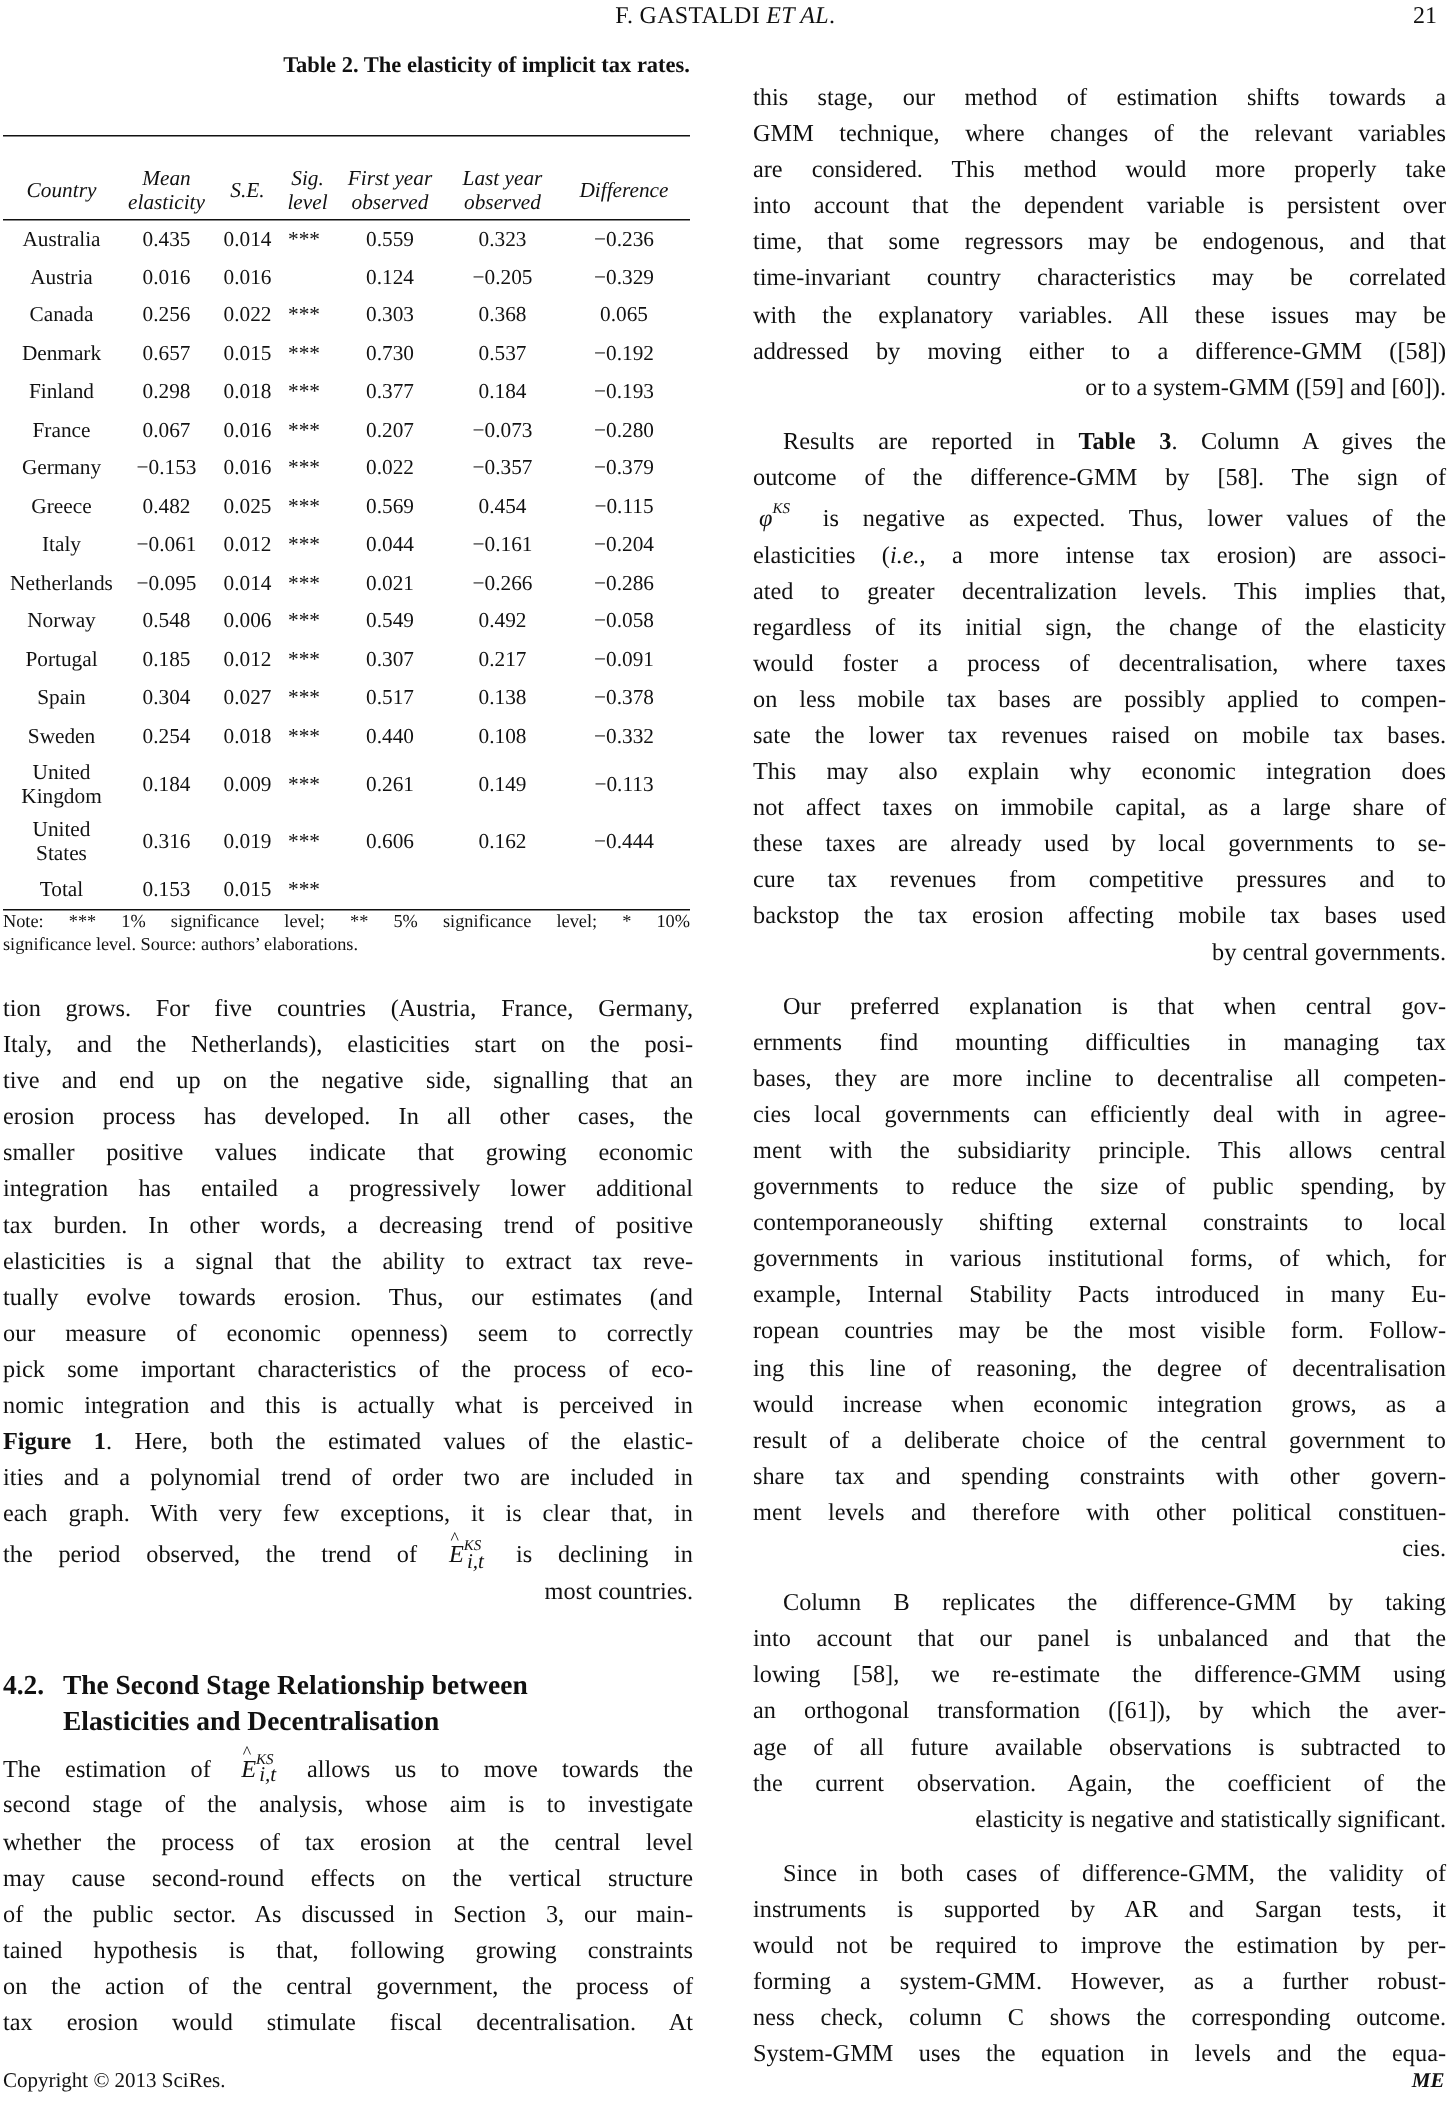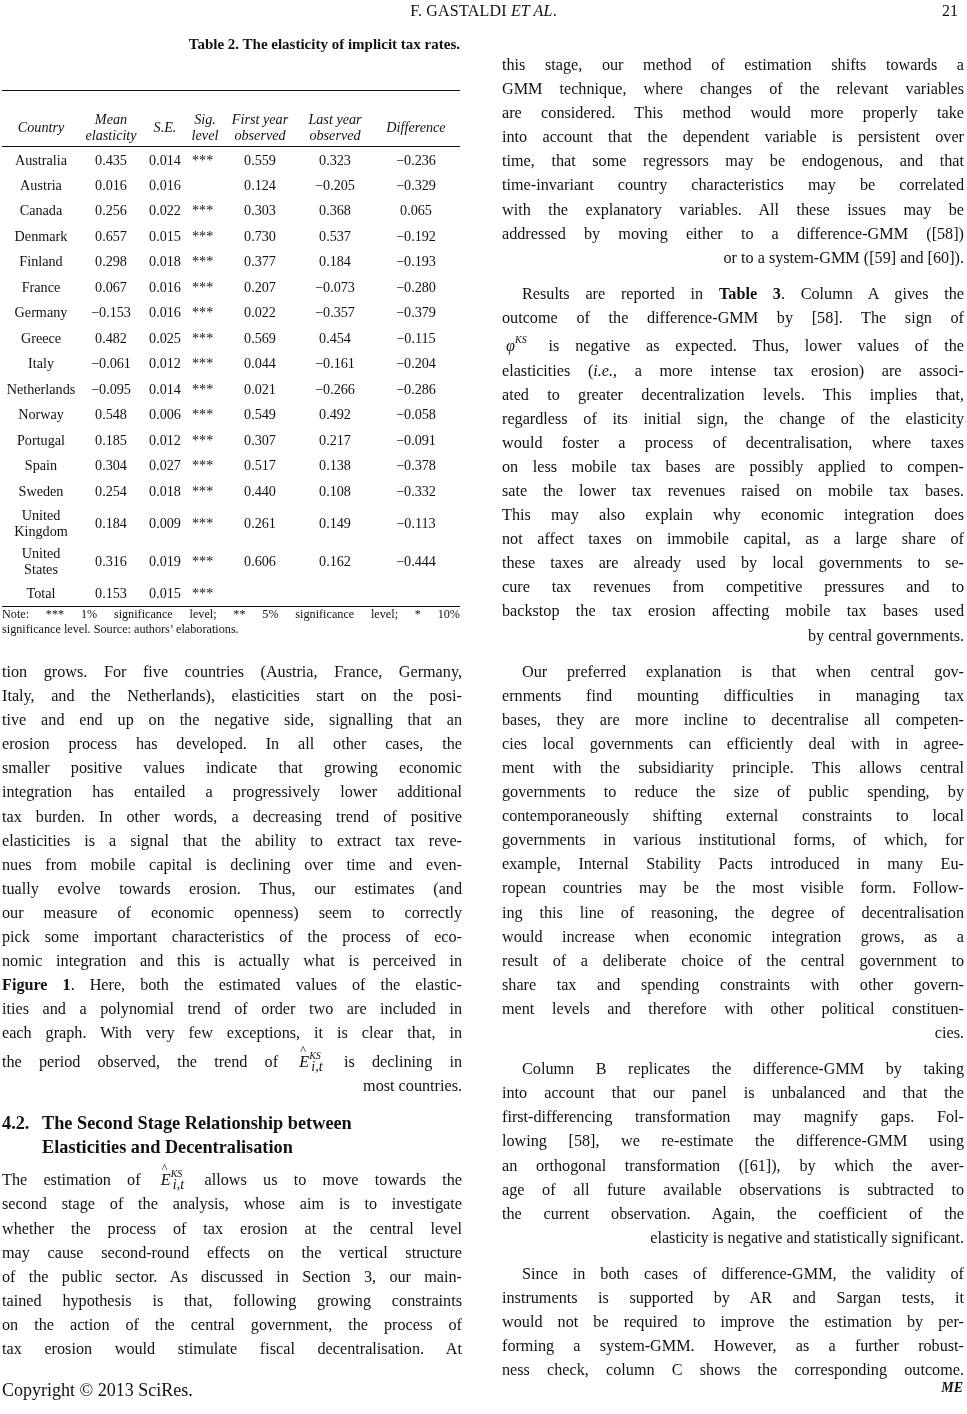--- a/index.html
+++ b/index.html
@@ -34,21 +34,21 @@
   .left-text2 { position: absolute; top: 1164px; left: 2px; width: 460px; }
 
   .right-text { position: absolute; top: 53px; left: 502px; width: 462px; }
   .para-gap { height: 12px; }
 
   .math { font-style: italic; font-family: "Liberation Serif", serif; display: inline-block; position: relative; padding: 0 6px 0 4px; }
   .math .hat { position: absolute; top: -8px; left: 5px; font-style: normal; font-size: 12px; }
   .math sup { font-size: 10px; position: relative; top: -2px; }
   .math sub { font-size: 14px; position: absolute; left: 16px; bottom: -5px; }
 
-  .footer-left { position: absolute; top: 1380px; left: 2px; font-size: 18px; }
+  .footer-left { position: absolute; top: 1380px; left: 2px; font-size: 14px; }
   .footer-right { position: absolute; top: 1380px; right: 4px; font-size: 14px; font-weight: bold; font-style: italic; }
 </style>
 </head>
 <body>
 
 <div class="running-head"><span>F. GASTALDI </span><i>ET AL</i><span>.</span></div>
 <div class="page-num">21</div>
 
 <div class="table-caption">Table 2. The elasticity of implicit tax rates.</div>
 <table class="t2">
@@ -245,21 +245,20 @@
 <div class="left-text1">
   <p class="body">
     <span class="jl">tion grows. For five countries (Austria, France, Germany,</span>
       <span class="jl">Italy, and the Netherlands), elasticities start on the posi-</span>
       <span class="jl">tive and end up on the negative side, signalling that an</span>
       <span class="jl">erosion process has developed. In all other cases, the</span>
       <span class="jl">smaller positive values indicate that growing economic</span>
       <span class="jl">integration has entailed a progressively lower additional</span>
       <span class="jl">tax burden. In other words, a decreasing trend of positive</span>
       <span class="jl">elasticities is a signal that the ability to extract tax reve-</span>
-      <span class="jl">nues from mobile capital is declining over time and even-</span>
       <span class="jl">tually evolve towards erosion. Thus, our estimates (and</span>
       <span class="jl">our measure of economic openness) seem to correctly</span>
       <span class="jl">pick some important characteristics of the process of eco-</span>
       <span class="jl">nomic integration and this is actually what is perceived in</span>
     <span class="jl"><b>Figure 1</b><span>. Here, both the estimated values of the elastic-</span></span>
     <span class="jl">ities and a polynomial trend of order two are included in</span>
       <span class="jl">each graph. With very few exceptions, it is clear that, in</span>
     <span class="jl"><span>the period observed, the trend of</span> <span class="math"><span class="hat">^</span><span>E</span><sup>KS</sup><sub>i,t</sub></span> <span>is declining in</span></span>
     <span class="ll">most countries.</span>
   </p>
@@ -329,31 +328,31 @@
       <span class="jl">would increase when economic integration grows, as a</span>
       <span class="jl">result of a deliberate choice of the central government to</span>
       <span class="jl">share tax and spending constraints with other govern-</span>
       <span class="jl">ment levels and therefore with other political constituen-</span>
     <span class="ll">cies.</span>
   </p>
   <div class="para-gap"></div>
   <p class="body">
     <span class="jl" style="padding-left: 20px;">Column B replicates the difference-GMM by taking</span>
       <span class="jl">into account that our panel is unbalanced and that the</span>
-      <span class="jl">first-differencing transformation may magnify gaps. Fol-</span>
       <span class="jl">lowing [58], we re-estimate the difference-GMM using</span>
       <span class="jl">an orthogonal transformation ([61]), by which the aver-</span>
       <span class="jl">age of all future available observations is subtracted to</span>
       <span class="jl">the current observation. Again, the coefficient of the</span>
     <span class="ll">elasticity is negative and statistically significant.</span>
   </p>
   <div class="para-gap"></div>
   <p class="body">
     <span class="jl" style="padding-left: 20px;">Since in both cases of difference-GMM, the validity of</span>
       <span class="jl">instruments is supported by AR and Sargan tests, it</span>
       <span class="jl">would not be required to improve the estimation by per-</span>
       <span class="jl">forming a system-GMM. However, as a further robust-</span>
       <span class="jl">ness check, column C shows the corresponding outcome.</span>
+      <span class="jl">System-GMM uses the equation in levels and the equa-</span>
   </p>
 </div>
 
 <div class="footer-left">Copyright © 2013 SciRes.</div>
 <div class="footer-right">ME</div>
 
 </body></html>

